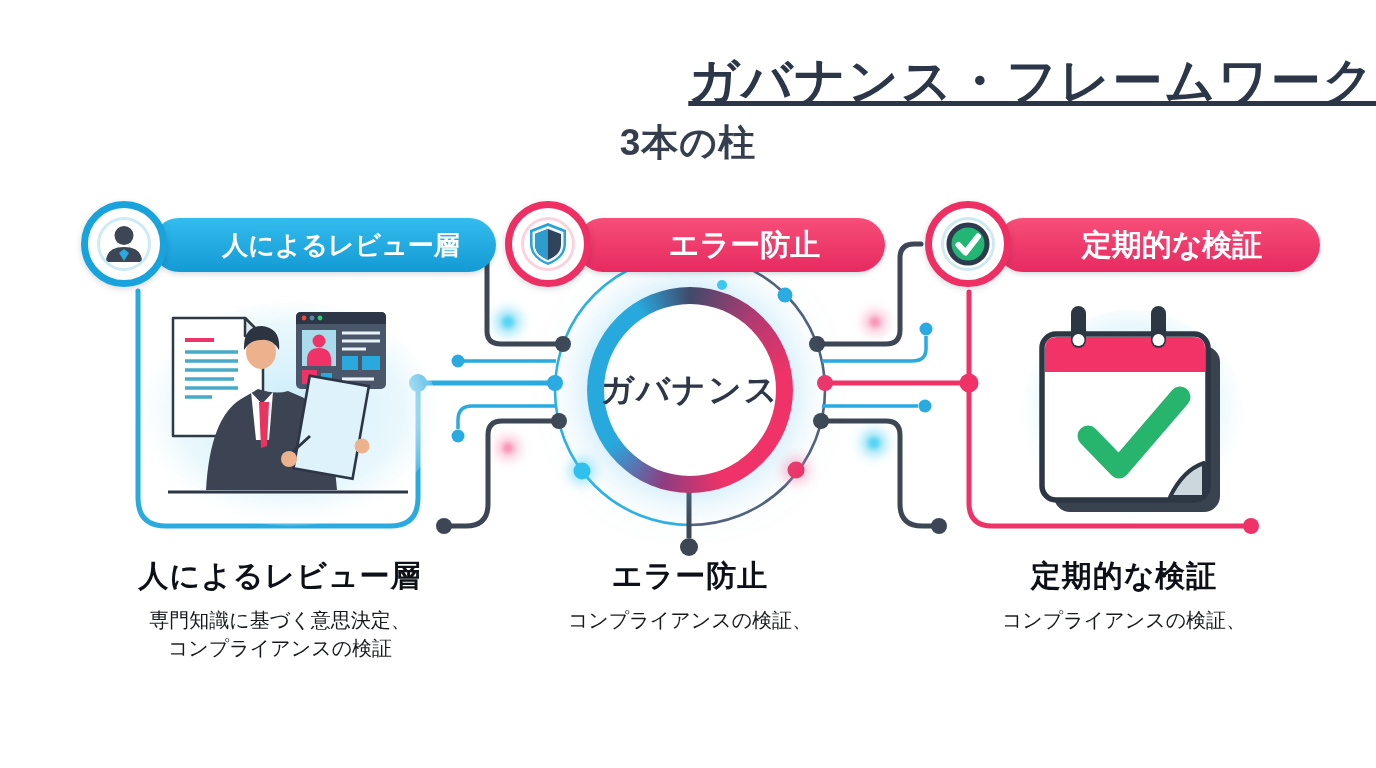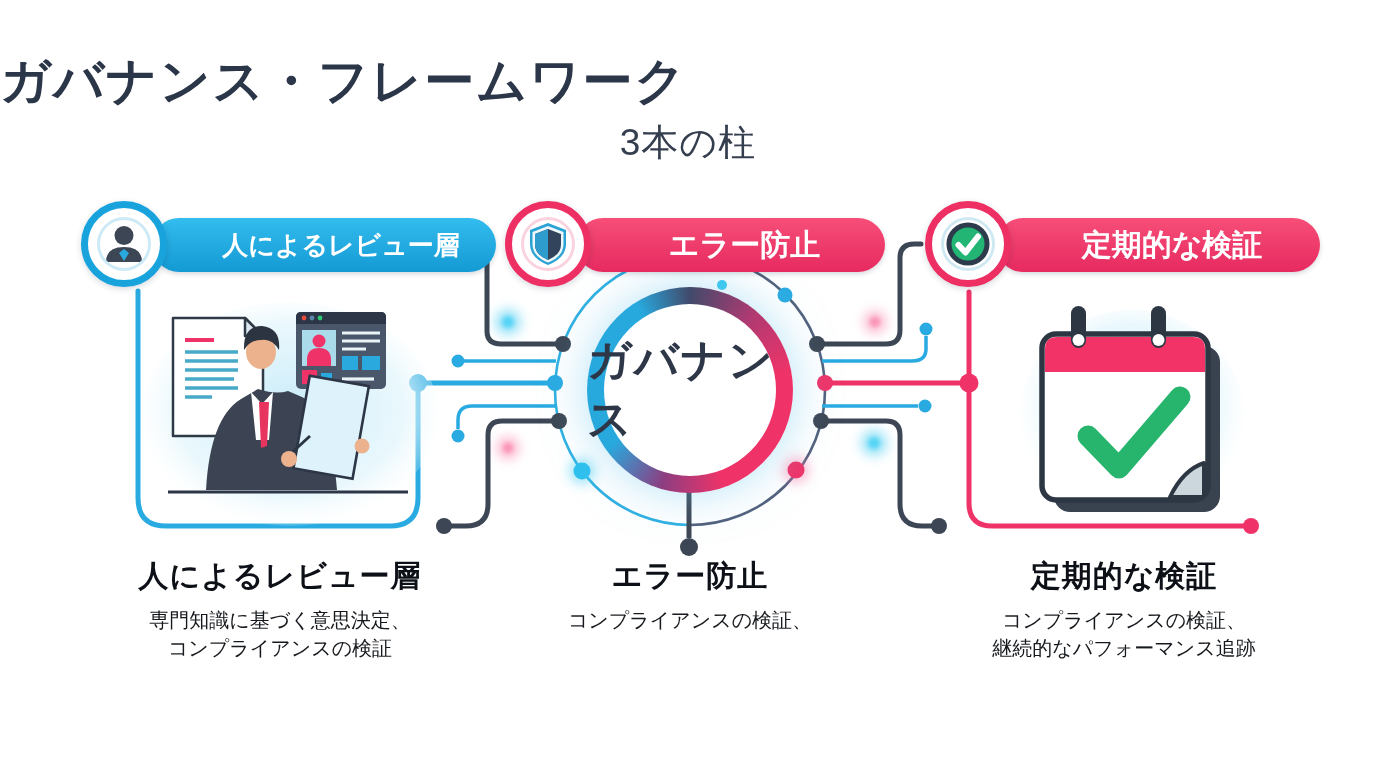--- a/index.html
+++ b/index.html
@@ -1,23 +1,23 @@
 <!DOCTYPE html>
 <html><head>
 <meta charset="utf-8">
 <style>
   html,body{margin:0;padding:0;background:#fff;}
   .stage{position:relative;width:1376px;height:768px;background:#ffffff;overflow:hidden;
          font-family:"Liberation Sans","DejaVu Sans",sans-serif;color:#1a2230;}
   .abs{position:absolute;}
 
   
-  .title{left:0;top:48px;width:100%;text-align:left;font-size:50px;font-weight:800;
-         letter-spacing:2px;color:#2b3648;}
-  .subtitle{left:0;top:118px;width:100%;text-align:center;font-size:37px;font-weight:400;
+  .title{left:0;top:48px;width:100%;text-align:right;font-size:50px;font-weight:800;
+         letter-spacing:2px;color:#2b3648;text-decoration:underline;}
+  .subtitle{left:0;top:118px;width:100%;text-align:center;font-size:37px;font-weight:700;
          letter-spacing:1px;color:#343e4e;}
 
   
   .wires{left:0;top:0;width:1376px;height:768px;}
 
   
   .pill{top:218px;height:54px;border-radius:28px;display:flex;align-items:center;justify-content:center;
         color:#fff;font-weight:700;box-shadow:0 2px 5px rgba(20,40,60,.18);}
   .pill.cyan{background:linear-gradient(180deg,#33bcee 0%,#149ad4 100%);}
   .pill.pink{background:linear-gradient(180deg,#f74e78 0%,#e62a60 100%);}
@@ -38,21 +38,21 @@
   .badge-circle svg{width:48px;height:48px;}
 
   
   .gov{left:587px;top:287px;width:206px;height:206px;border-radius:50%;
        background:conic-gradient(from 0deg,
          #414a6b 0deg,#b03a72 40deg,#ef3368 80deg,#ef3368 160deg,
          #8e3d80 196deg,#28a9de 235deg,#28a9de 328deg,#414a6b 360deg);
        display:flex;align-items:center;justify-content:center;
        box-shadow:0 0 45px rgba(110,200,240,.5);}
   .gov::before{content:"";position:absolute;inset:17px;border-radius:50%;background:#fff;}
-  .gov span{position:relative;font-size:44px;font-weight:700;letter-spacing:2px;color:#2d3748;}
+  .gov span{position:relative;font-size:33px;font-weight:700;letter-spacing:2px;color:#2d3748;}
 
   
   .illus-left{left:140px;top:296px;width:300px;height:245px;}
   .illus-right{left:1020px;top:298px;width:230px;height:245px;}
 
   
   .col{top:556px;text-align:center;}
   .col .h{font-size:30px;font-weight:800;color:#0d1117;margin-bottom:9px;letter-spacing:1px;}
   .col .d{font-size:20px;line-height:1.42;color:#15181c;}
   .col1{left:70px;width:420px;}
@@ -266,17 +266,16 @@
   <div class="abs col col2">
     <div class="h">エラー防止</div>
     <div class="d">
       <div>コンプライアンスの検証、</div>
     </div>
   </div>
   <div class="abs col col3">
     <div class="h">定期的な検証</div>
     <div class="d">
       <div>コンプライアンスの検証、</div>
-      <div>継続的なパフォーマンス追跡</div>
     </div>
   </div>
 
 </div>
 
 </body></html>

